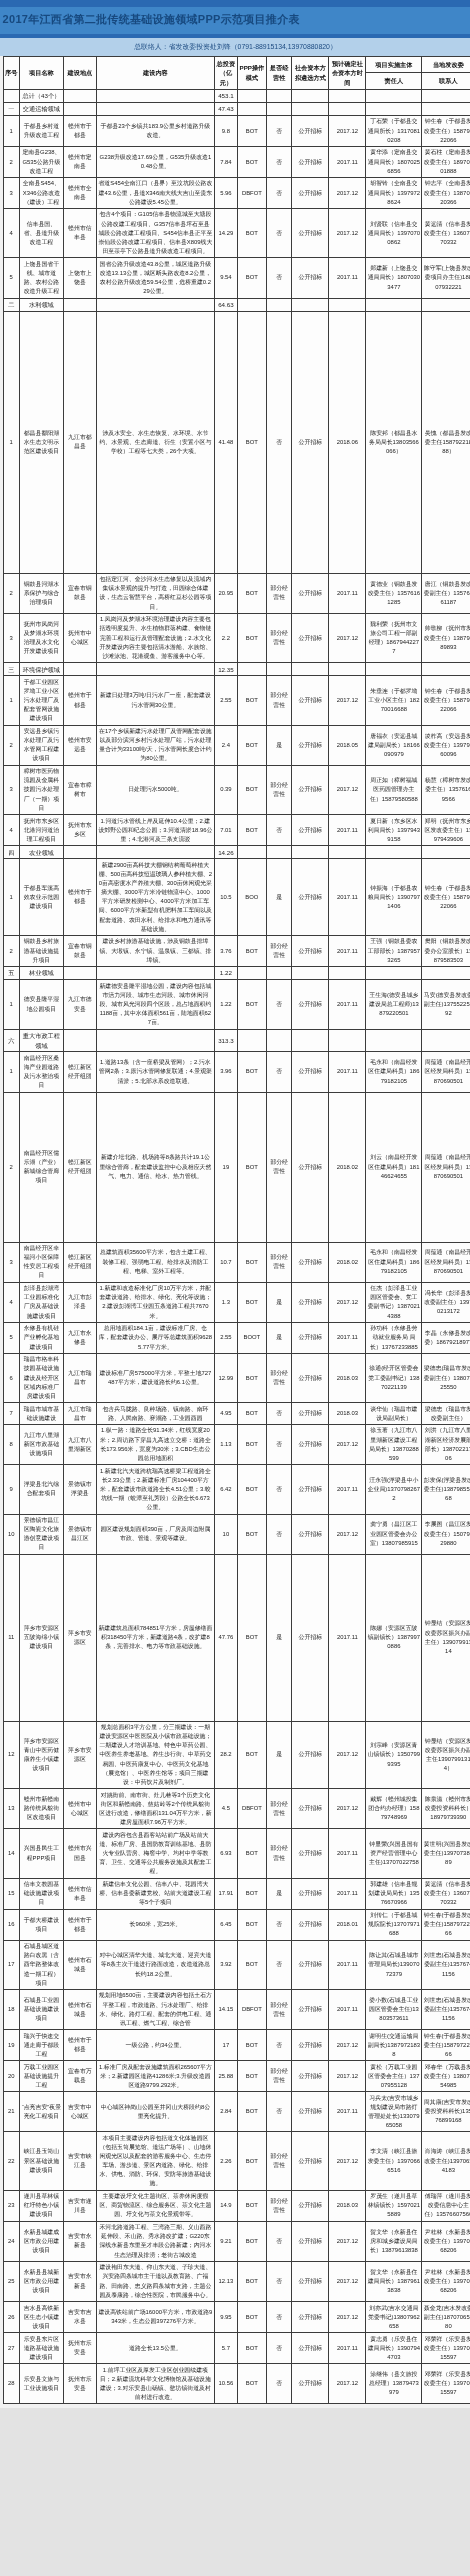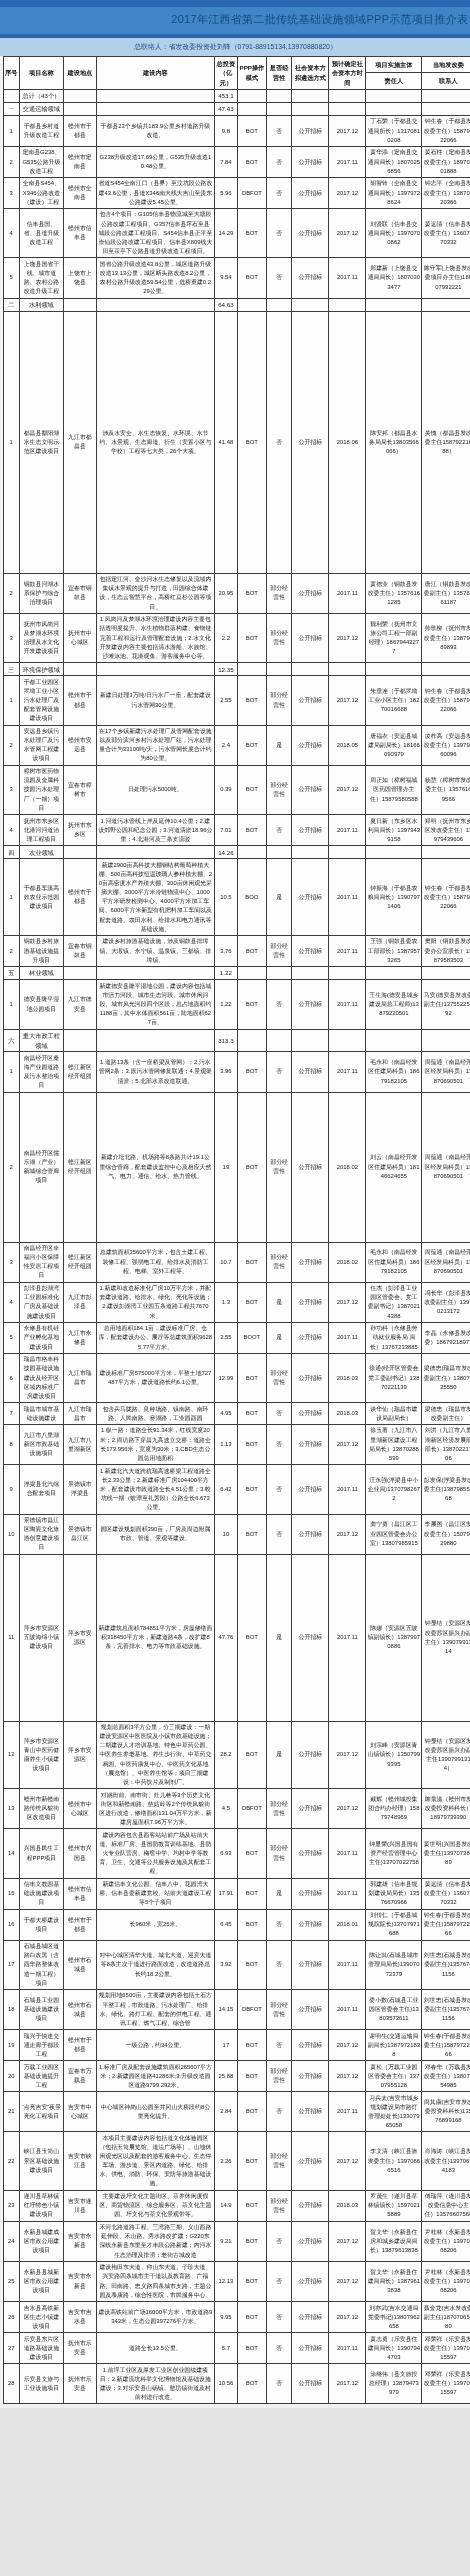--- a/index.html
+++ b/index.html
@@ -7,22 +7,22 @@
     background:#e3e3e3;
     font-family:"Liberation Sans","DejaVu Sans",sans-serif;
     -webkit-font-smoothing:antialiased;
   }
   .page{width:471px;margin:0 auto;background:#f2f2f2;}
   .top-strip{height:6.5px;background:#2a69b2;}
   .title-bar{
     background:#3f86c8;
     color:#17497f;
     font-size:11px;
-    font-weight:normal;
-    text-align:right;
+    font-weight:bold;
+    text-align:left;
     padding:5.9px 2.6px 6.5px 2.6px;
     letter-spacing:0.3px;
   }
   .mid-strip{height:4.6px;background:#2a69b2;}
   .contact-bar{
     background:#b3d0ea;
     color:#1c4a80;
     font-size:6.9px;
     text-align:center;
     padding:3.9px 1.3px;

